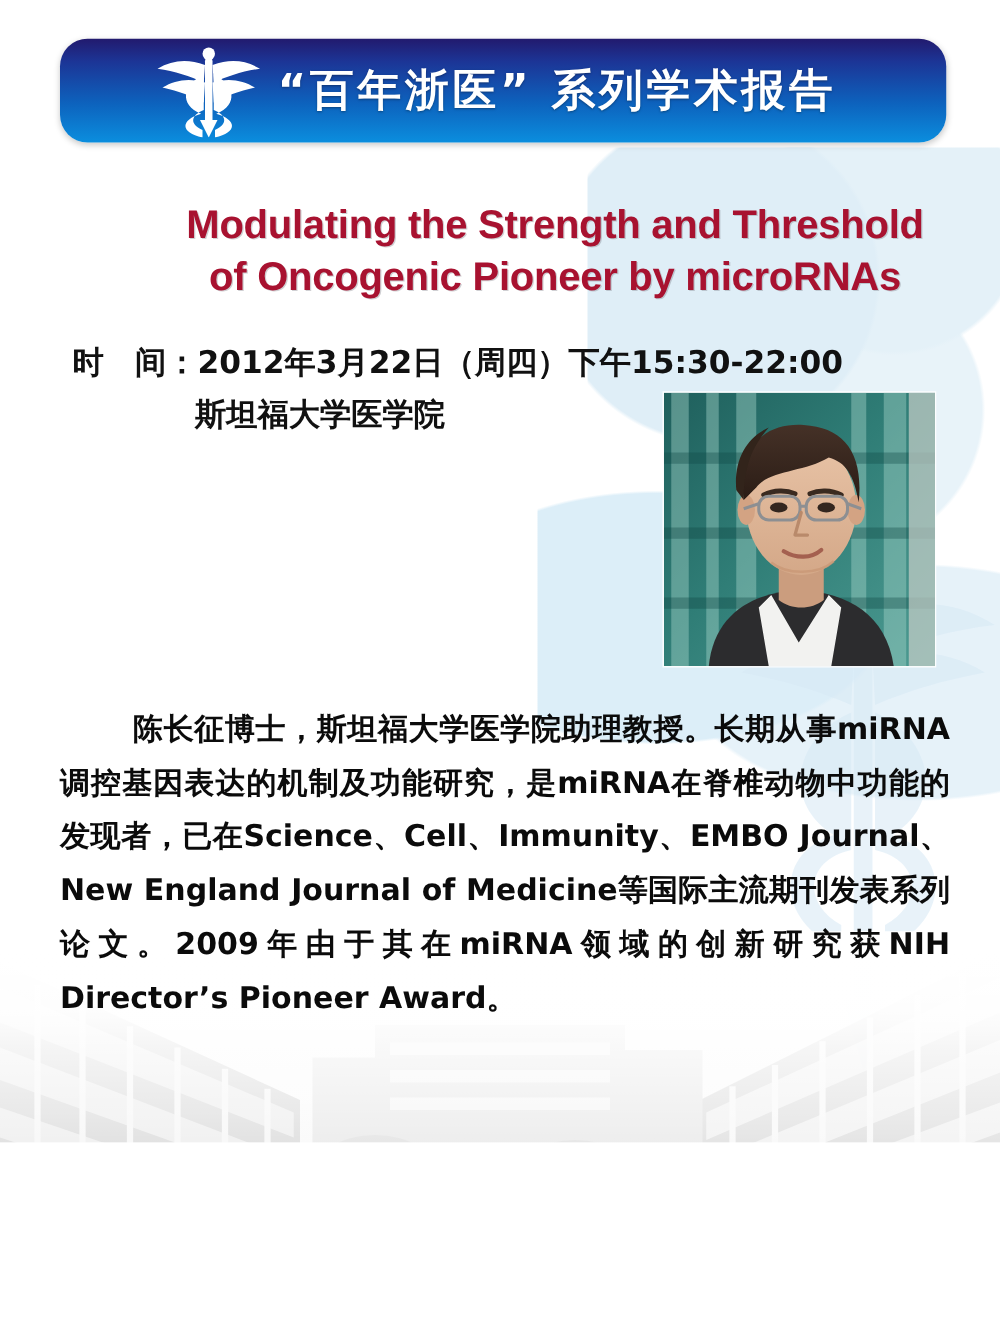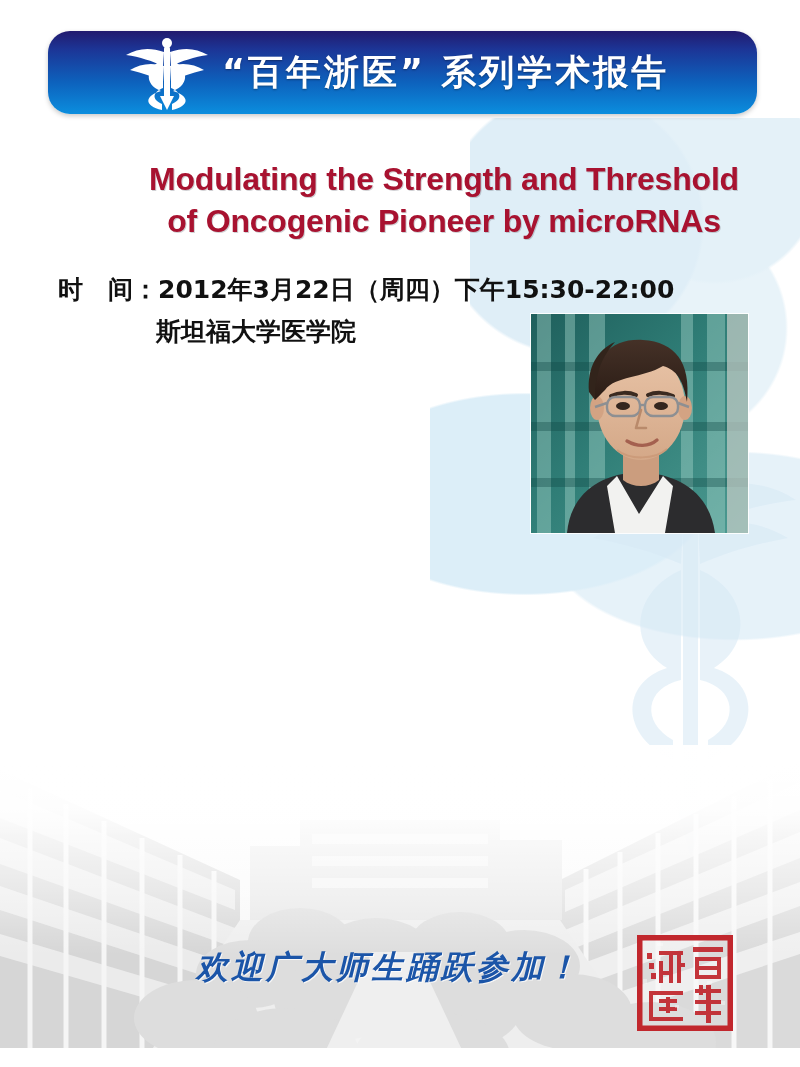--- a/index.html
+++ b/index.html
@@ -8,21 +8,21 @@
     padding: 0;
     background: #ffffff;
   }
   body {
     font-family: "Liberation Sans", "DejaVu Sans", sans-serif;
   }
 
   #poster {
     position: relative;
     width: 800px;
-    height: 1048px;
+    height: 914px;
     overflow: hidden;
     background: #ffffff;
   }
 
   
   .bg-layer {
     position: absolute;
     pointer-events: none;
   }
 
@@ -384,20 +384,21 @@
 
         <path d="M110 96 L105 114 L115 114" stroke="#b98a6b" stroke-width="2.6" fill="none" stroke-linecap="round" stroke-linejoin="round"></path>
 
         <path d="M96 127 C106 133 118 133 126 126" stroke="#a4604f" stroke-width="3.4" fill="none" stroke-linecap="round"></path>
 
         <path d="M86 136 C98 146 124 146 136 135" stroke="#c79673" stroke-width="2" fill="none" opacity=".7"></path>
       </g>
     </svg>
   </div>
 
+  <div id="bio"><span class="indent"></span><span>陈长征博士，斯坦福大学医学院助理教授。长期从事miRNA调控基因表达的机制及功能研究，是miRNA在脊椎动物中功能的发现者，已在Science、Cell、Immunity、EMBO Journal、New England Journal of Medicine等国际主流期刊发表系列论文。2009年由于其在miRNA领域的创新研究获NIH Director’s Pioneer Award。</span></div>
 
   <div id="slogan">欢迎广大师生踊跃参加！</div>
 
   <div id="seal">
     <svg viewBox="0 0 96 96" xmlns="http://www.w3.org/2000/svg">
       <rect x="2" y="2" width="92" height="92" fill="none" stroke="#c1272d" stroke-width="7"></rect>
       <g fill="#c1272d" opacity=".93">
 
         <rect x="56" y="12" width="30" height="5"></rect>
         <rect x="58" y="22" width="26" height="4"></rect>

